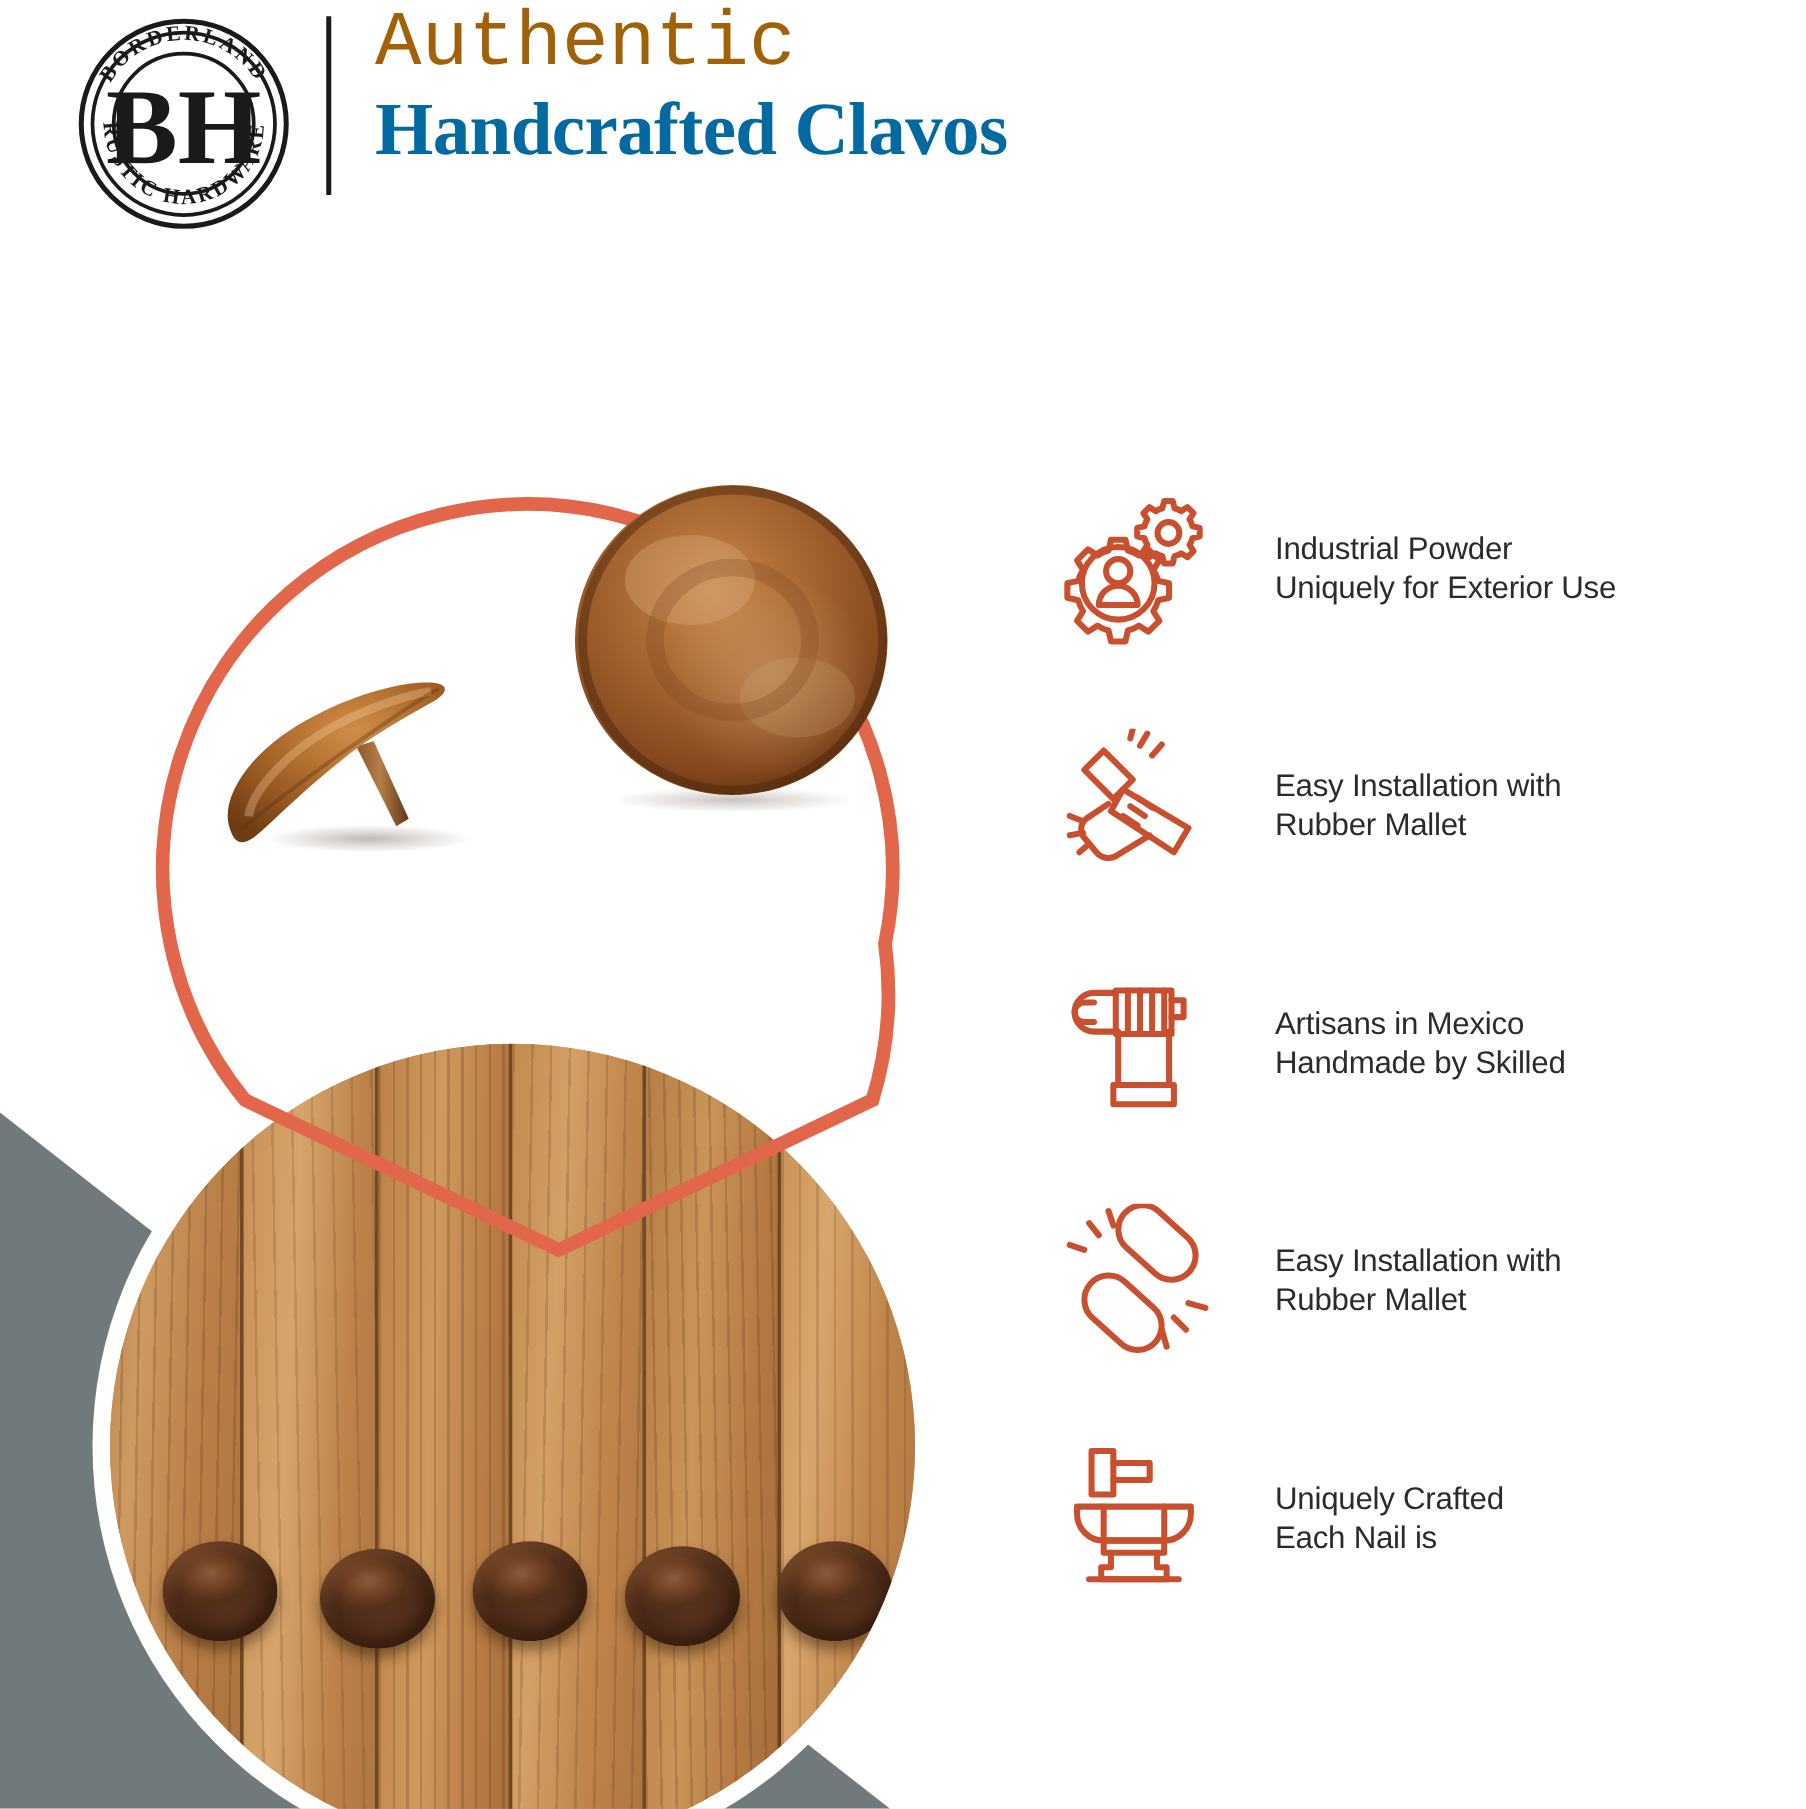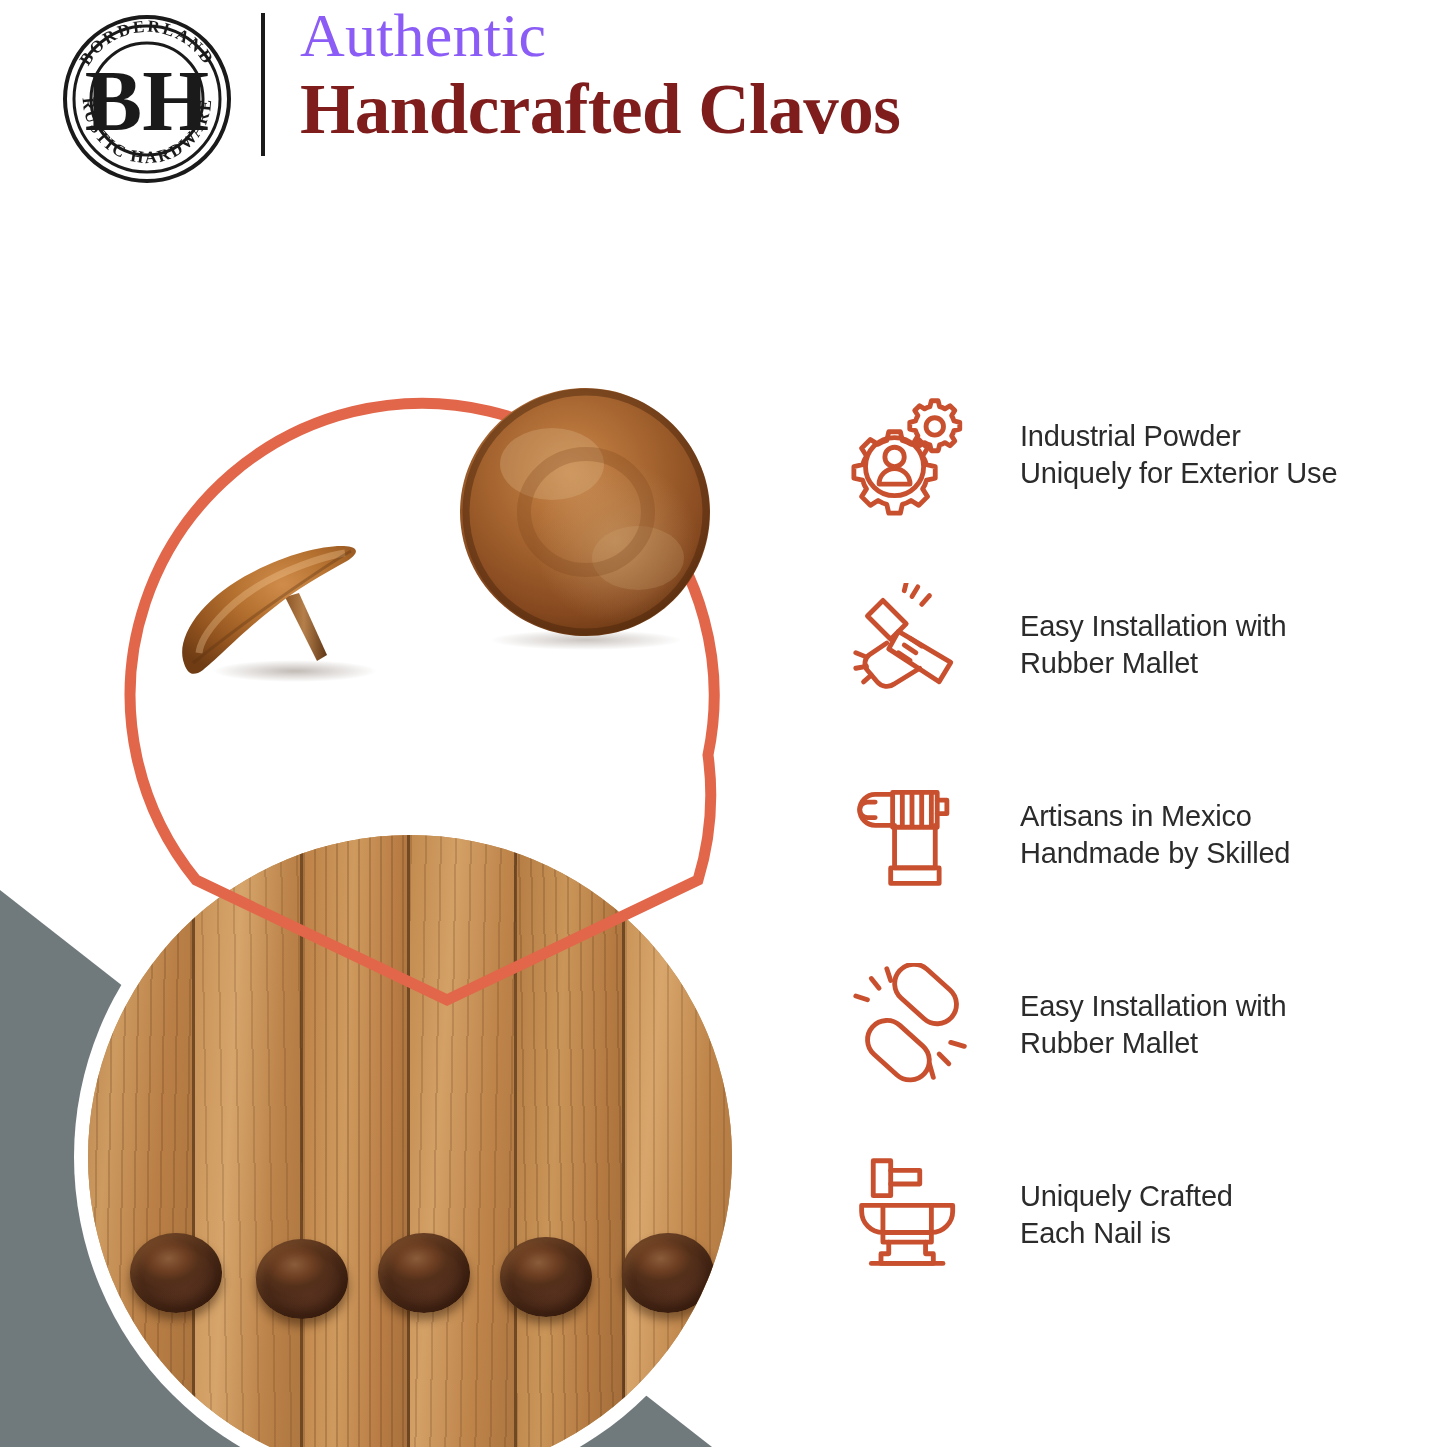--- a/index.html
+++ b/index.html
@@ -27,30 +27,30 @@
     position:absolute;left:56px;top:8px;width:182px;height:182px;
   }
   .divider{
     position:absolute;left:261px;top:13px;width:4px;height:143px;
     background:#1a1a1a;
   }
   .titles{
     position:absolute;left:300px;top:4px;
   }
   .title-top{
-    font-family:Liberation Serif, serif;
+    font-family:Liberation Mono, monospace;
     font-size:62px;line-height:1.0;
-    color:#8b5cf6;font-weight:400;
+    color:#a16207;font-weight:400;
     letter-spacing:0.2px;
     margin:0;padding:0;
   }
   .title-main{
     font-family:"Liberation Serif", serif;
-    font-size:71px;line-height:1.05;
-    color:#7f1d1d;font-weight:700;
+    font-size:60px;line-height:1.05;
+    color:#0369a1;font-weight:700;
     letter-spacing:-0.5px;
     margin:6px 0 0 0;padding:0;
     white-space:nowrap;
   }
 
   
   .visual{
     position:absolute;left:0;top:210px;width:800px;height:1237px;
   }
 
@@ -105,21 +105,21 @@
     display:flex;align-items:center;
     height:190px;
   }
   .feature .ficon{
     width:128px;min-width:128px;height:128px;
     display:flex;align-items:center;justify-content:center;
   }
   .feature .ftext{
     margin-left:44px;
     font-family:"Liberation Sans", sans-serif;
-    font-size:29px;line-height:1.26;
+    font-size:25px;line-height:1.26;
     color:#2b2b2b;font-weight:400;
     letter-spacing:-0.2px;
   }
 </style>
 </head>
 <body>
 
 <div class="stage">
 
   <svg class="gray-wedge" viewBox="0 0 1445 1447">

